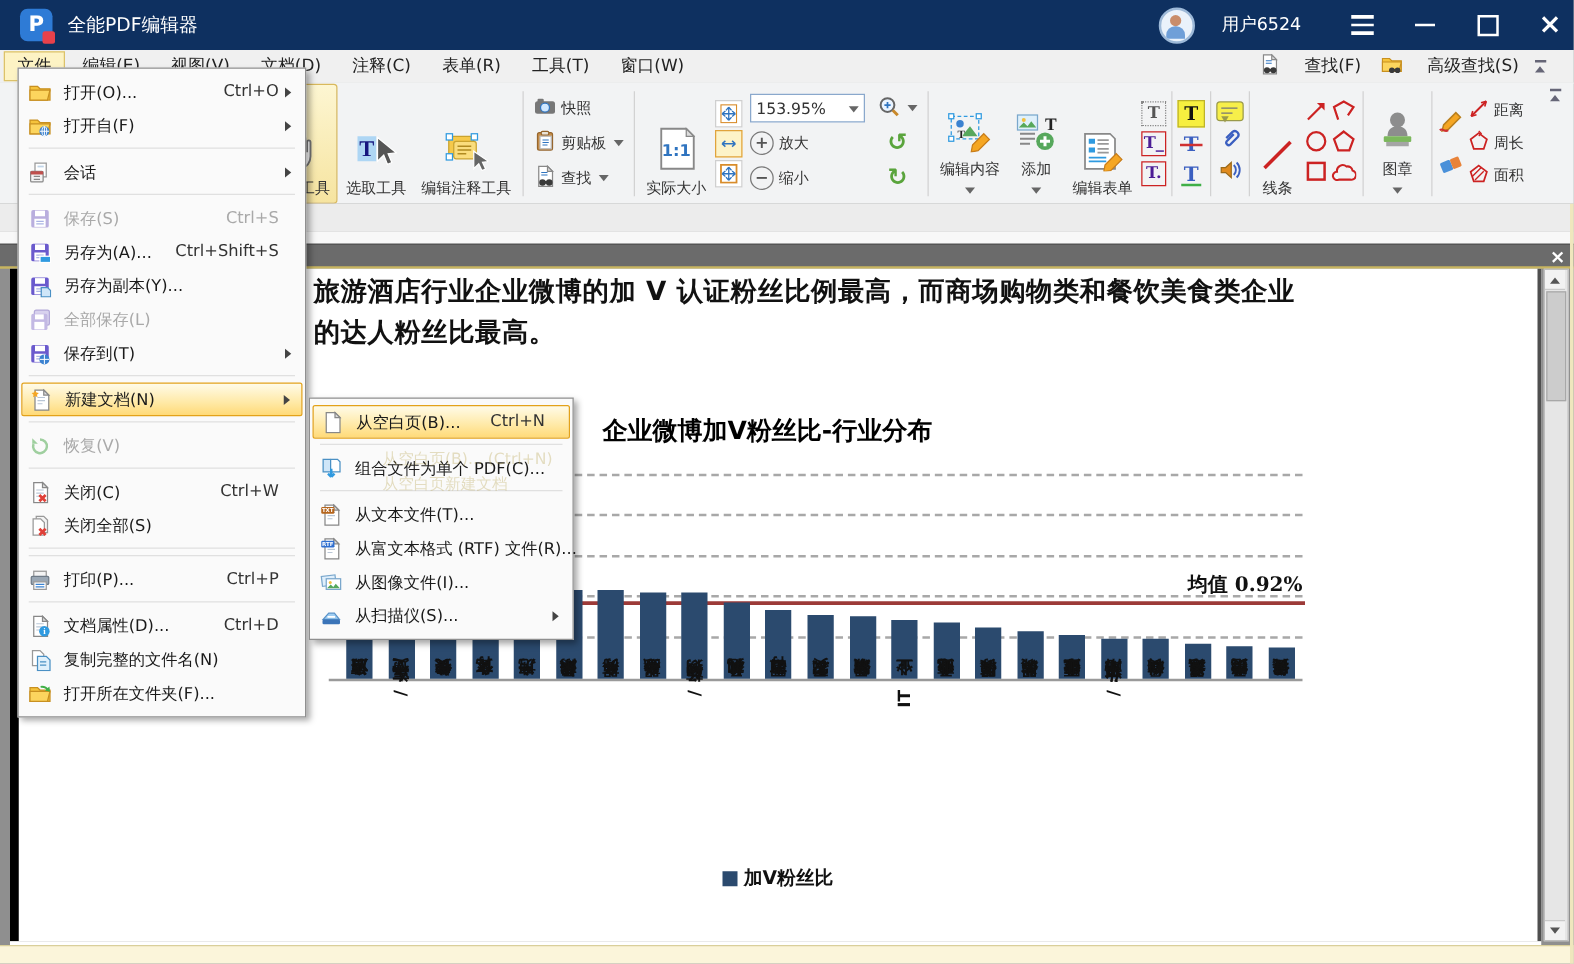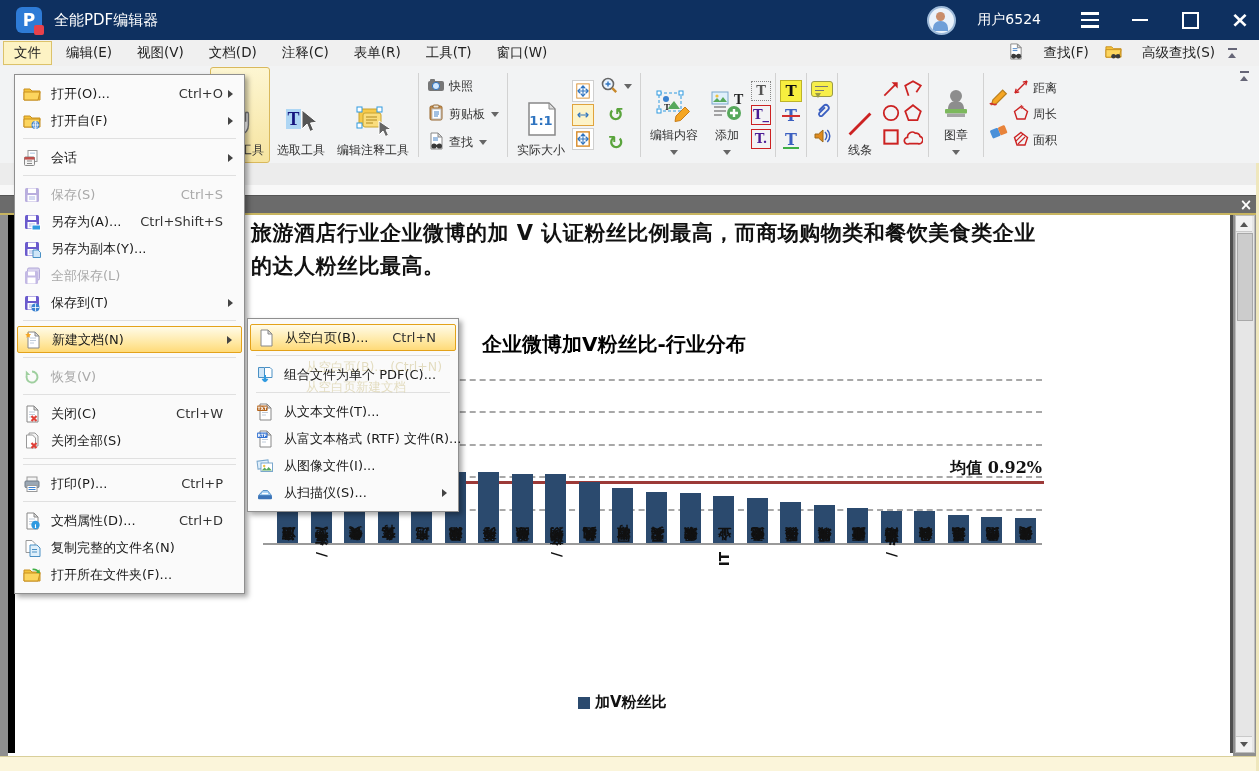--- a/index.html
+++ b/index.html
@@ -110,21 +110,21 @@
   #xlabels{position:absolute;left:256px;top:333px;width:771px;height:140px;}
   .xl{position:absolute;top:4px;writing-mode:vertical-rl;transform:rotate(180deg);
     font-weight:bold;font-size:13.5px;color:#111;white-space:nowrap;}
   #legend{position:absolute;top:478px;display:flex;align-items:center;gap:5px;
     font-weight:bold;font-size:15px;color:#111;}
   #legend-swatch{width:12px;height:12px;background:#2b4a6e;}
 
   
   .menu-panel{position:absolute;background:#fafafa;border:1px solid #8f8f8f;
     box-shadow:3px 3px 5px rgba(0,0,0,.35);padding:5px 2px;box-sizing:border-box;font-size:13px;color:#1a1a1a;}
-  #file-menu{left:14px;top:74px;width:231px;z-index:50;}
+  #file-menu{left:14px;top:54px;width:231px;z-index:50;}
   #submenu{left:247px;top:318px;width:212px;z-index:60;}
   .mi{display:flex;align-items:center;height:27px;padding:0 5px 0 6px;border-radius:2px;cursor:pointer;}
   .mi.hl{background:linear-gradient(#fffbe8,#ffe9a6 60%,#ffda78);border:1px solid #e3a21a;height:25px;}
   .mi.dis .mi-lb,.mi.dis .mi-sc{color:#a9a9a9;}
   .mi-ic{width:22px;height:18px;flex:0 0 22px;display:flex;align-items:center;}
   .mi-ic svg{width:18px;height:18px;}
   .mi-lb{flex:1;margin-left:6px;white-space:nowrap;}
   .mi-sc{color:#333;margin-right:4px;white-space:nowrap;}
   .mi-ar{width:10px;display:flex;justify-content:flex-end;}
   .tri-r{width:0;height:0;border:4px solid transparent;border-left:5px solid #444;display:inline-block;}
@@ -288,20 +288,36 @@
               <path d="M3 9h12M3 9l3-2.5M3 9l3 2.5M15 9l-3-2.5M15 9l-3 2.5" stroke="#2f74c0" stroke-width="1.4" fill="none"></path>
             </svg>
           </div>
         <div class="fitbox">
             <svg width="16" height="16" viewBox="0 0 18 18">
               <rect x="2" y="1" width="14" height="16" fill="#fff" stroke="#d88c2a" stroke-width="1.6"></rect>
               <path d="M9 3v12M9 3l-2.5 3M9 3l2.5 3M9 15l-2.5-3M9 15l2.5-3M3 9h12M3 9l3-2.5M3 9l3 2.5M15 9l-3-2.5M15 9l-3 2.5" stroke="#2f74c0" stroke-width="1.2" fill="none"></path>
             </svg>
           </div>
       </div>
+      <div class="tb-stack">
+        <div class="tb-row">
+          <span class="combo">
+              <span>153.95%</span>
+              <i class="caret" style="margin-top:5px"></i>
+            </span>
+        </div>
+        <div class="tb-row">
+            <span class="pm">+</span>
+            <span>放大</span>
+          </div>
+        <div class="tb-row">
+            <span class="pm">−</span>
+            <span>缩小</span>
+          </div>
+      </div>
       <div class="tb-stack" style="align-items:center;">
         <div class="tb-row">
           <span><svg width="18" height="18" viewBox="0 0 18 18">
                 <circle cx="8" cy="8" r="5.5" fill="#eaf4ff" stroke="#666" stroke-width="1.6"></circle>
                 <path d="M12.2 12.2l4 4" stroke="#c8882a" stroke-width="2.4"></path>
                 <path d="M8 5.5v5M5.5 8h5" stroke="#2f74c0" stroke-width="1.4"></path>
               </svg></span>
           <i class="caret inline"></i>
         </div>
         <div class="tb-row rot">
@@ -332,20 +348,32 @@
               <rect x="2" y="2" width="16" height="12" fill="#dff0fb" stroke="#7aa7cc"></rect>
               <circle cx="7" cy="6" r="1.6" fill="#f0c040"></circle>
               <path d="M3 12l4-4 3 3 3-4 4 5z" fill="#57a85c"></path>
               <text x="24" y="14" font-size="14" font-weight="bold" fill="#222" font-family="serif">T</text>
               <path d="M4 17h12M4 21h12M4 25h8" stroke="#888" stroke-width="1.6"></path>
               <circle cx="24" cy="23" r="7" fill="#57a85c"></circle>
               <path d="M24 19v8M20 23h8" stroke="#fff" stroke-width="2.4"></path>
             </svg></span>
         <span class="tb-lb">添加</span>
         <i class="caret"></i>
+      </div>
+      <div class="tb-big">
+        <span><svg width="36" height="32" viewBox="0 0 36 32">
+              <path d="M4 2h20l4 4v24H4z" fill="#fff" stroke="#888" stroke-width="1.4"></path>
+              <rect x="7" y="6" width="5" height="4" fill="#2f9ae0"></rect>
+              <path d="M14 7h9M14 10h9" stroke="#999" stroke-width="1.4"></path>
+              <rect x="7" y="13" width="5" height="4" fill="#2f9ae0"></rect>
+              <path d="M14 14h9M14 17h9" stroke="#999" stroke-width="1.4"></path>
+              <path d="M7 21h14M7 24h14" stroke="#2f9ae0" stroke-width="1.4"></path>
+              <path d="M20 27l9-9 4.5 4.5-9 9-5.5 1z" fill="#f5a623" stroke="#c87d1a"></path>
+            </svg></span>
+        <span class="tb-lb">编辑表单</span>
       </div>
       <div class="iconcol">
         <span class="sqT dotted">T</span>
         <span class="sqT redbox">T_</span>
         <span class="sqT redbox">T.</span>
       </div>
       <div class="vdiv"></div>
 
       <div class="iconcol">
         <span class="hlT">T</span>

